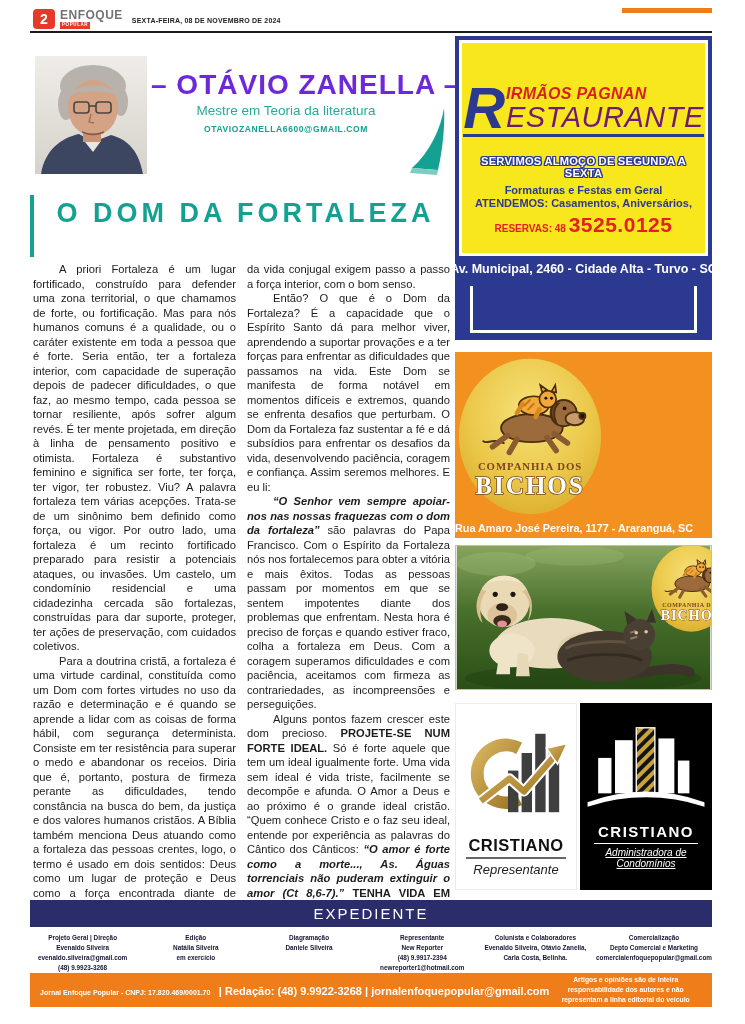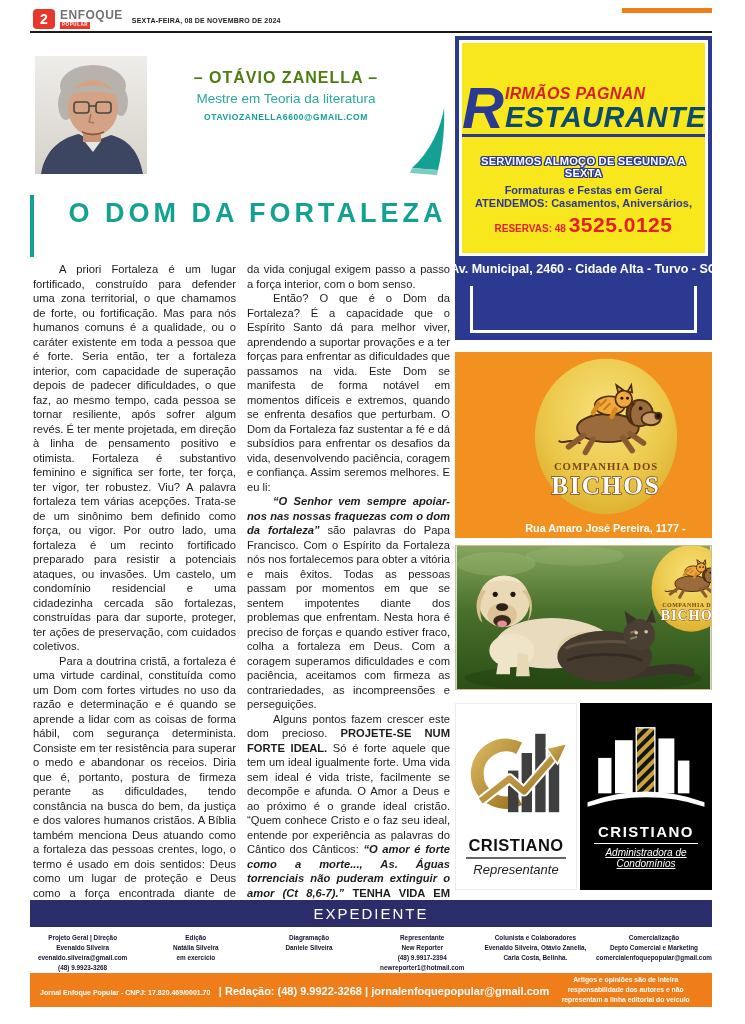--- a/index.html
+++ b/index.html
@@ -16,61 +16,61 @@
   .m-bottom{background:#e6392b;color:#fff;font-size:4.5px;font-weight:700;padding:1px 2px;
             width:max-content;letter-spacing:.6px;margin-top:1px;}
   .hdr-date{font-size:7px;font-weight:700;color:#222;margin-left:9px;letter-spacing:.2px;margin-top:2px;}
   .header-rule{position:absolute;top:31px;left:30px;width:682px;height:2px;background:#1a1a1a;}
 
   
   .article-area{position:absolute;left:33px;top:40px;width:417px;height:870px;}
   .author-block{position:relative;height:140px;margin-top:14px;}
   .author-photo{position:absolute;left:2px;top:2px;width:112px;height:118px;}
   .author-text{position:absolute;left:118px;top:16px;width:270px;text-align:center;}
-  .author-name{color:#4d7c0f;font-size:16px;font-weight:800;letter-spacing:1px;line-height:1.05;white-space:nowrap;}
+  .author-name{color:#6d28d9;font-size:28px;font-weight:800;letter-spacing:1px;line-height:1.05;white-space:nowrap;}
   .author-role{color:#2aa99a;font-size:13.5px;margin-top:4px;}
   .author-email{color:#13a191;font-size:8.5px;font-weight:700;letter-spacing:.6px;margin-top:6px;}
   .sail{position:absolute;right:2px;top:52px;}
   .title-accent{position:absolute;left:-3px;top:155px;width:4px;height:62px;background:#13a191;}
-  .article-title{margin:0;position:absolute;top:158px;left:16px;width:100%;text-align:center;
+  .article-title{margin:0;position:absolute;top:158px;left:4px;width:100%;text-align:center;
                  color:#13a191;font-size:27px;font-weight:800;letter-spacing:4px;white-space:nowrap;}
   .article-cols{position:absolute;top:222px;left:0;width:417px;height:650px;display:flex;gap:11px;overflow:hidden;}
   .col{width:203px;font-size:11.2px;line-height:14.5px;text-align:justify;color:#1c1c1c;}
   .para{margin:0;}
   .para.indent{text-indent:26px;}
   .seg-b{font-weight:700;}
   .seg-bi{font-weight:700;font-style:italic;}
 
   
   .ads{position:absolute;left:455px;top:36px;width:257px;height:856px;}
   .ad{position:absolute;left:0;width:257px;box-sizing:border-box;}
 
   .ad-rest{top:0;height:304px;background:#2b3990;}
   .rest-yellow{position:absolute;top:4px;left:4px;right:4px;height:216px;background:#f8e71c;
                border:3px solid #fff;box-sizing:border-box;text-align:center;overflow:hidden;}
   .rest-logo{display:flex;justify-content:center;align-items:flex-start;width:max-content;
              margin:42px auto 0;border-bottom:3px solid #2b3990;padding-bottom:2px;}
   .rest-r{font-size:58px;font-weight:900;color:#2b3990;font-style:italic;line-height:.8;}
   .rest-logo-right{display:flex;flex-direction:column;align-items:flex-start;margin-left:1px;}
   .rest-irmaos{color:#d81f26;font-weight:800;font-style:italic;font-size:16px;letter-spacing:.3px;}
-  .rest-name{color:#0c4a6e;font-weight:700;font-style:italic;font-size:29px;line-height:1;letter-spacing:.5px;}
+  .rest-name{color:#701a75;font-weight:400;font-style:italic;font-size:29px;line-height:1;letter-spacing:.5px;}
   .rest-banner{margin-top:18px;color:#fff;font-weight:800;font-size:11.2px;letter-spacing:.2px;
       text-shadow:-1.2px -1.2px 0 #2b3990,1.2px -1.2px 0 #2b3990,-1.2px 1.2px 0 #2b3990,
                    1.2px 1.2px 0 #2b3990,-1.2px 0 0 #2b3990,1.2px 0 0 #2b3990,
                    0 -1.2px 0 #2b3990,0 1.2px 0 #2b3990;}
   .rest-atend{margin-top:5px;color:#2b3990;font-weight:800;font-size:11px;line-height:1.18;}
   .rest-reservas{margin-top:3px;color:#e31e24;font-weight:800;}
   .rsv-label{font-size:10px;}
   .rsv-num{font-size:21px;letter-spacing:.5px;}
   .rest-addr{position:absolute;top:222px;left:4px;right:4px;height:22px;color:#fff;font-size:12.5px;
              font-weight:700;display:flex;align-items:center;justify-content:center;white-space:nowrap;}
   .rest-bottom{position:absolute;left:15px;right:15px;top:250px;height:44px;
                border:3px solid #fff;border-top:none;}
 
-  .ad-bichos1{top:316px;height:186px;background:#f39120;text-align:center;padding-left:44px;}
+  .ad-bichos1{top:316px;height:186px;background:#f39120;}
   .b1-logo{margin-top:5px;}
   .b1-addr{color:#fff;font-size:10.8px;font-weight:700;line-height:1.55;margin-top:0px;}
 
   .ad-bichos2{top:509px;height:145px;}
   .scene-border{border:1px solid #cdbd95;}
 
   .ad-cri-row{top:667px;height:187px;display:flex;gap:3px;position:absolute;}
   .ad-cri1{width:122px;height:187px;background:#fff;border:1px solid #ececec;text-align:center;box-sizing:border-box;}
   .cri1-name{font-size:16.5px;font-weight:800;color:#111;letter-spacing:.5px;margin-top:2px;}
   .cri1-line{height:1.5px;background:#666;margin:2px 10px 3px;}

